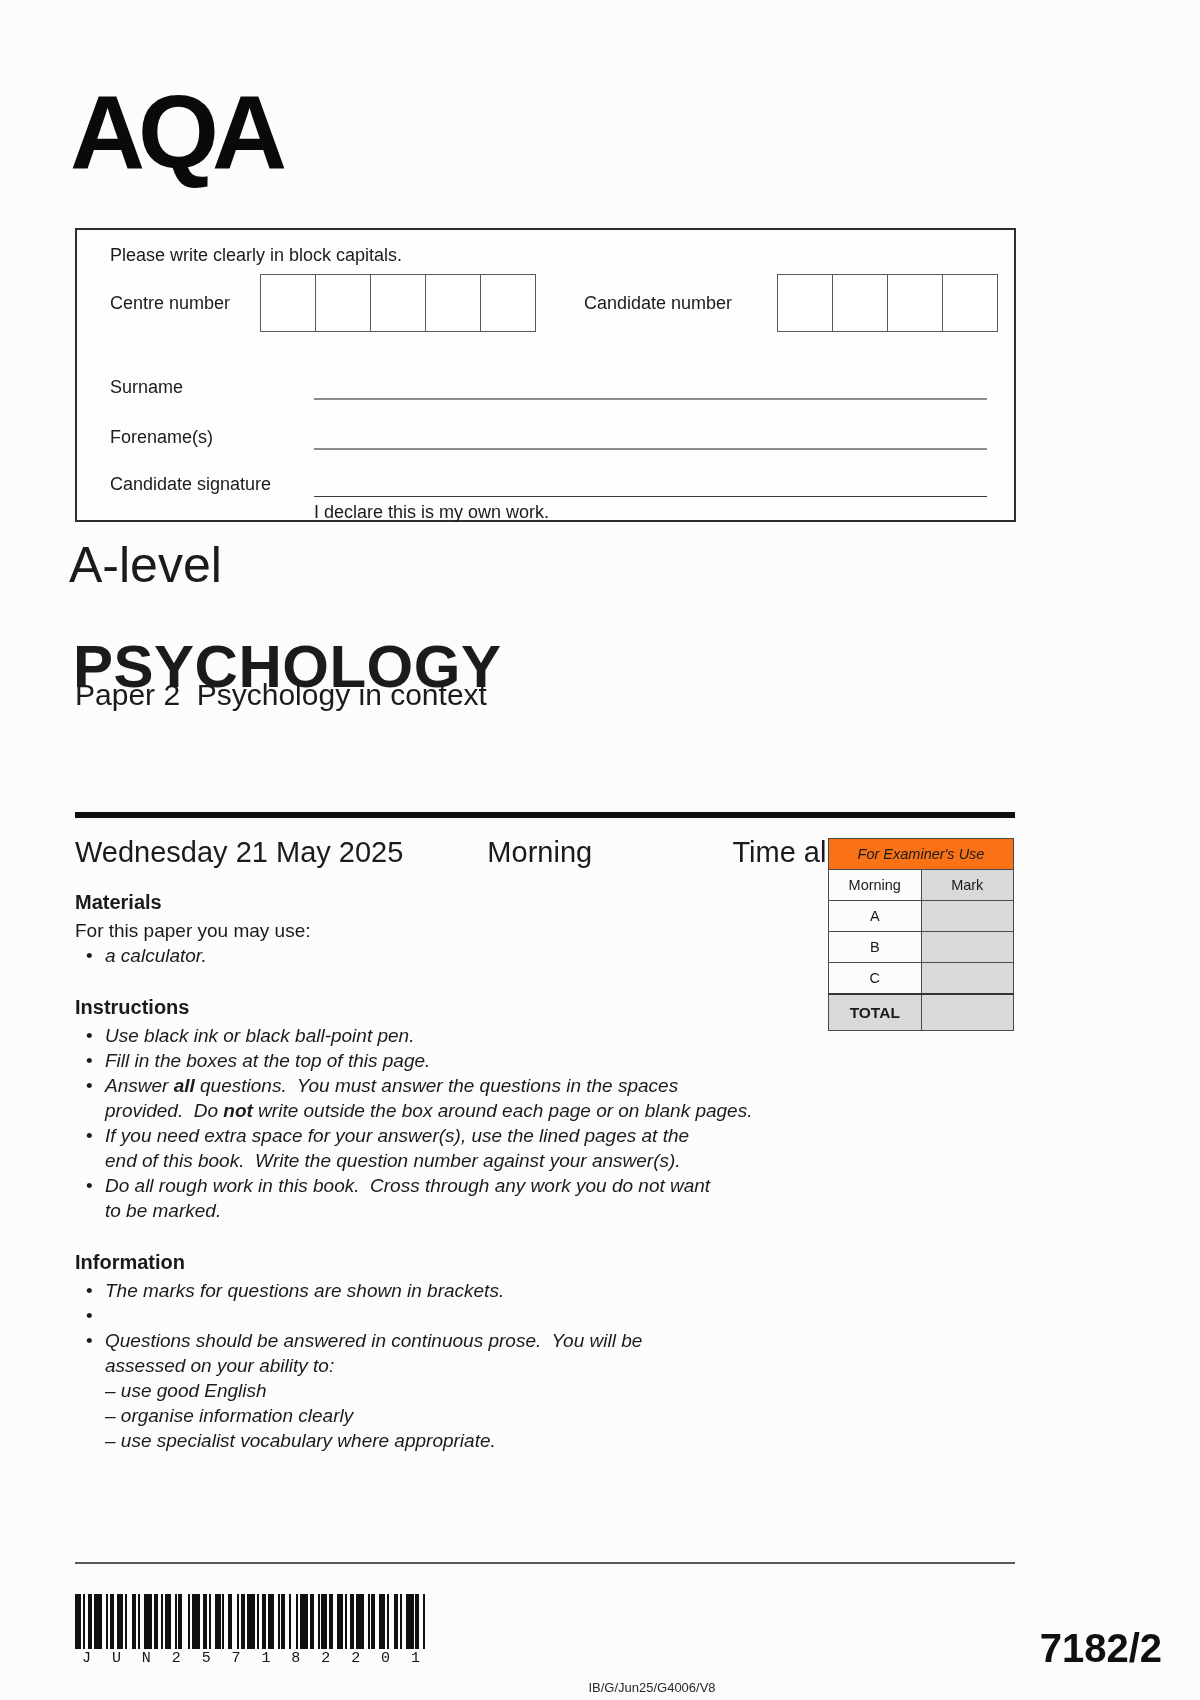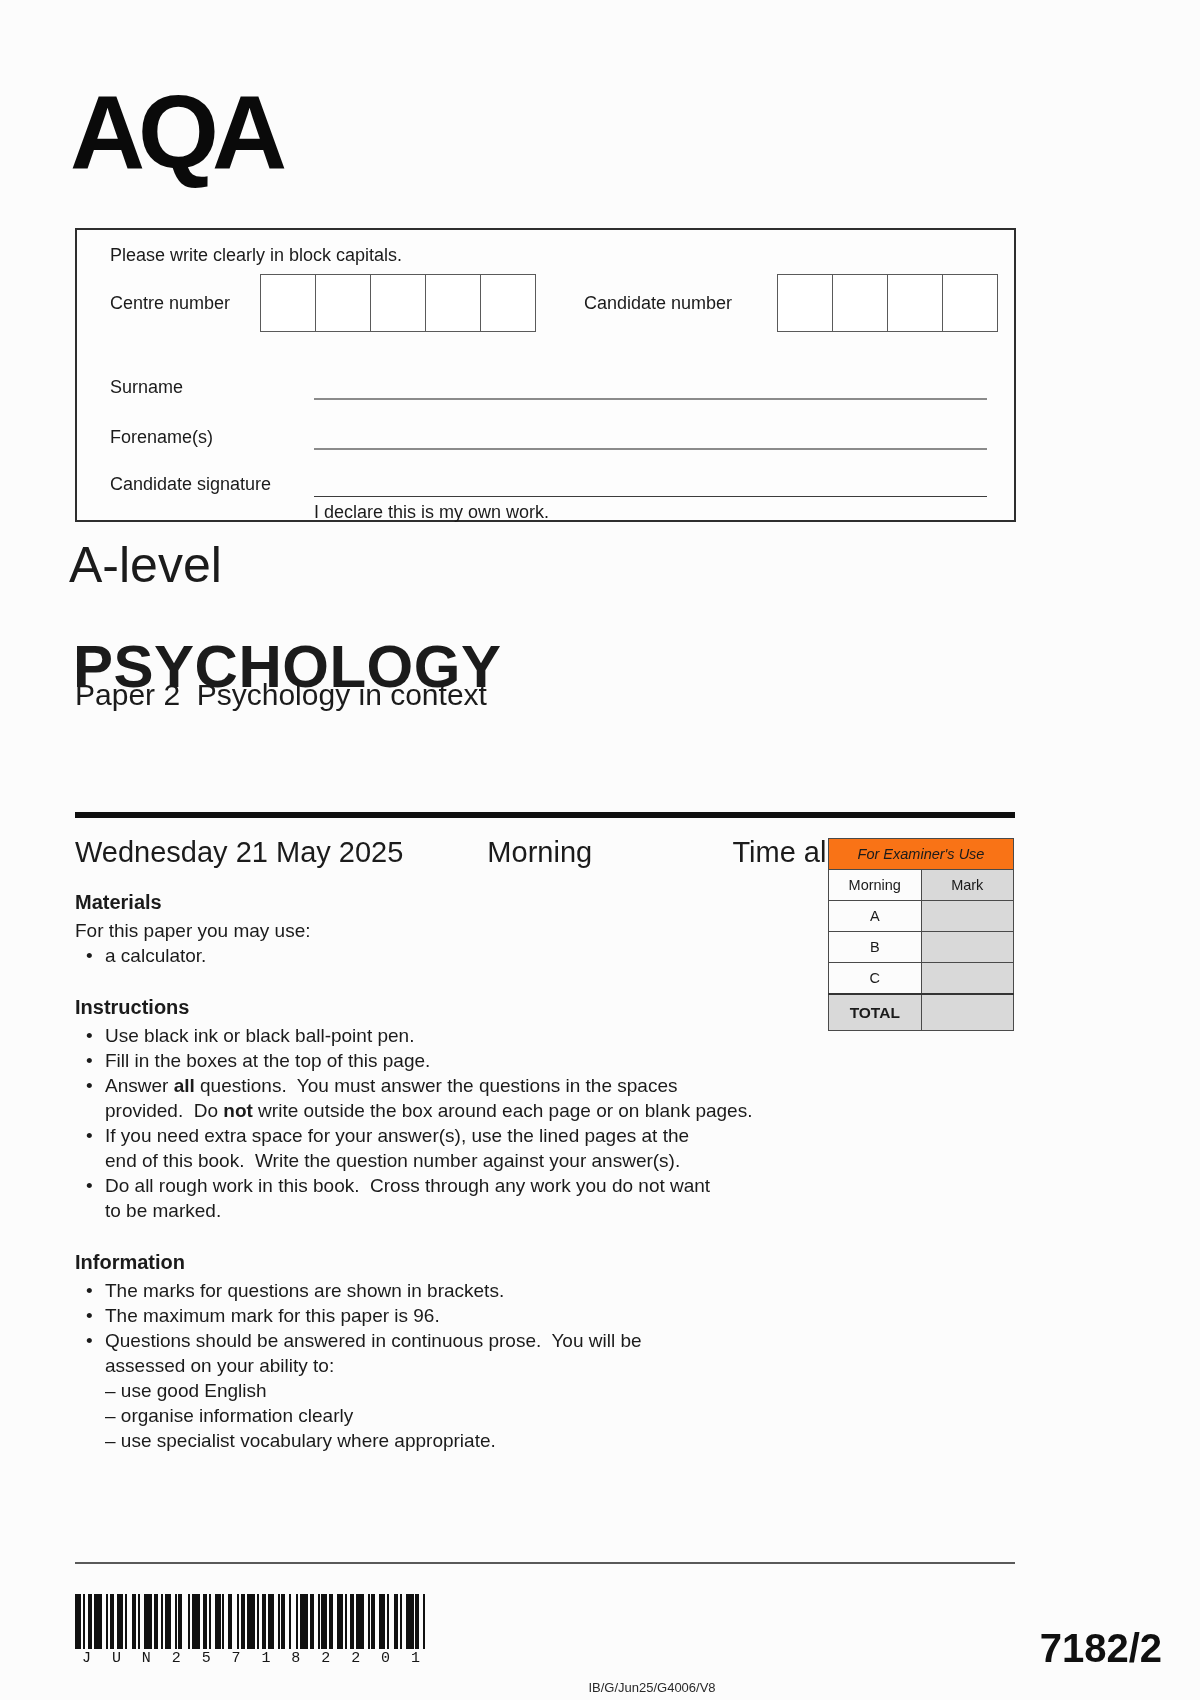--- a/index.html
+++ b/index.html
@@ -47,21 +47,21 @@
   .session-morning { position:absolute; left:50%; transform:translateX(-55%); }
   .session-time { position:absolute; right:0; }
 
   
   .main-left { position:absolute; left:75px; top:890px; width:735px; font-size:19px; line-height:25px; }
   .main-left h3 { font-size:20px; font-weight:700; margin:0 0 3px 0; }
   .sect { margin-bottom:27px; }
   .intro { margin:0; }
   .bullet-item { display:flex; align-items:flex-start; }
   .bullet { min-width:30px; box-sizing:border-box; padding-left:11px; }
-  .bullet-text { white-space:pre-wrap; }
+  .bullet-text { white-space:pre-wrap;font-style:italic; }
   .bullet-text b { font-weight:700; }
   .sub-line { white-space:pre-wrap; }
 
   
   .exam-table { position:absolute; left:828px; top:838px; width:186px;
                 border-collapse:collapse; font-size:14.5px; table-layout:fixed; }
   .exam-table td { border:1px solid #4a4a4a; text-align:center; height:30px; padding:0; }
   .exam-table .title-cell { background:#f97316; height:30px;font-style:italic; }
   .exam-table td:first-child { width:102px; }
   .mark-cell { background:#d9d9d9; }
@@ -171,21 +171,20 @@
 
     <div class="sect">
       <h3>Information</h3>
       <div>
           <div class="bullet-item">
             <span class="bullet">•</span>
             <span class="bullet-text"><span>The marks for questions are shown in brackets.</span></span>
           </div>
           <div class="bullet-item">
             <span class="bullet">•</span>
-            <span class="bullet-text"><span>The maximum mark for this paper is 96.</span></span>
           </div>
           <div class="bullet-item">
             <span class="bullet">•</span>
             <span class="bullet-text"><span>Questions should be answered in continuous prose.  You will be
 assessed on your ability to:</span><div class="sub-line">– use good English</div><div class="sub-line">– organise information clearly</div><div class="sub-line">– use specialist vocabulary where appropriate.</div></span>
           </div>
         </div>
     </div>
   </div>
 

